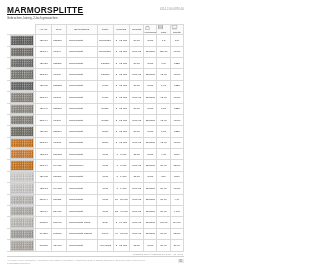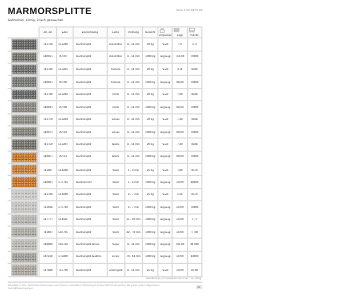--- a/index.html
+++ b/index.html
@@ -9,21 +9,21 @@
     font-family:"Liberation Sans", sans-serif;
     color:#1b1b1b;
     overflow:hidden;
   }
   .page{position:relative;width:190px;height:270px;box-sizing:border-box;padding:6px 6px 0 7px;}
 
   
   .header{display:flex;align-items:flex-start;justify-content:space-between;}
   .title{
     font-size:8.4px;font-weight:bold;letter-spacing:.25px;
-    line-height:9px;margin:0;color:#101010;text-transform:uppercase;
+    line-height:9px;margin:0;color:#101010;text-transform:uppercase;text-decoration:underline;
   }
   .subtitle{
     font-size:2.9px;line-height:4px;margin-top:1.2px;color:#4a4a4a;letter-spacing:.05px;
   }
   .artnr{font-size:2.6px;color:#8a8a8a;letter-spacing:.15px;margin-top:2px;white-space:nowrap;}
 
   
   .table{width:100%;margin-top:4px;border-collapse:collapse;table-layout:fixed;}
   .table col.c-img{width:28px;}
   .table col.c-art{width:15px;}

